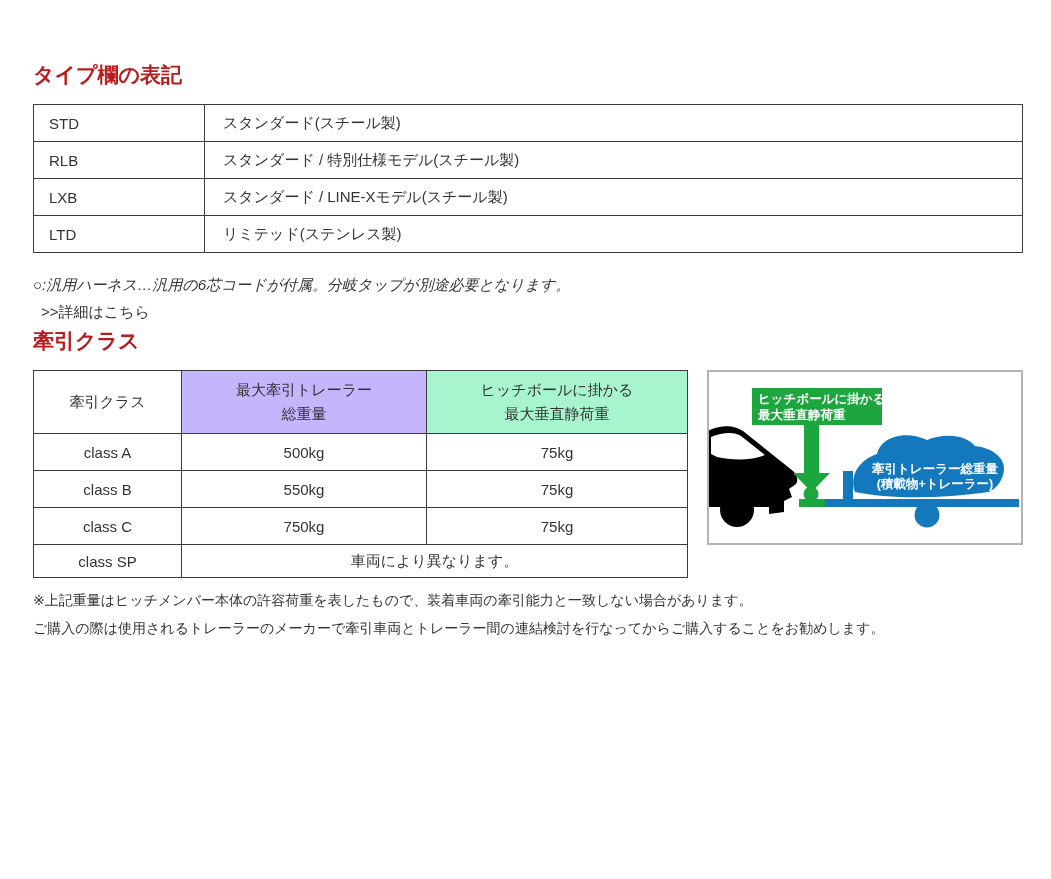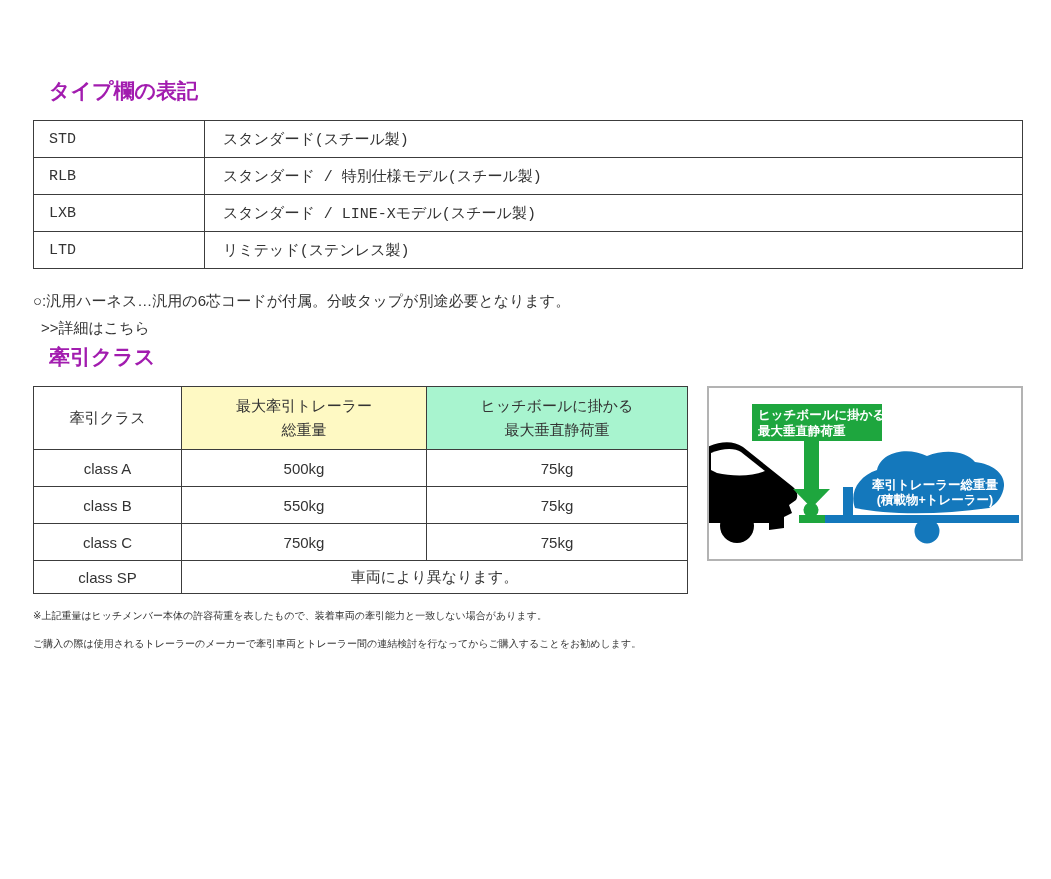--- a/index.html
+++ b/index.html
@@ -14,48 +14,48 @@
     font-family: "Liberation Sans", "DejaVu Sans", sans-serif;
     color: #333333;
   }
   .page {
     padding: 62px 28px 0 33px;
     box-sizing: border-box;
   }
   .section-heading {
     font-size: 21px;
     font-weight: bold;
-    color: #a21caf;
-    margin: 16px;
+    color: #b91c1c;
+    margin: 0;
     line-height: 26px;
   }
   
   .type-table {
     border-collapse: collapse;
     width: 990px;
     margin-top: 16px;
     table-layout: fixed;
   }
   .type-table td {
     border: 1px solid #3c3c3c;
     height: 36px;
     font-size: 15px;
     color: #333333;
     padding: 0 17px 0 15px;
     vertical-align: middle;
-    font-family: Liberation Mono, monospace;
   }
   .type-table .code-cell { width: 138px; }
   .type-table .desc-cell { padding-left: 18px; }
   
   .harness-heading { margin-top: 34px; }
   .harness-line {
     margin: 0;
     font-size: 15px;
     line-height: 28px;
+    font-style: italic;
   }
   .harness-line.first { margin-top: 18px; }
   .details-link {
     display: inline-block;
     font-size: 15px;
     line-height: 25px;
     color: #333333;
     text-decoration: none;
     cursor: pointer;
     margin-left: 8px;
@@ -79,21 +79,21 @@
     vertical-align: middle;
     font-size: 15px;
     font-weight: normal;
     color: #333333;
     padding: 0;
   }
   .class-table col.c1 { width: 148px; }
   .class-table col.c2 { width: 245px; }
   .class-table col.c3 { width: 261px; }
   .class-table thead th { height: 62px; line-height: 24px; }
-  .class-table th.trailer-head  { background: #fef9c3; }
+  .class-table th.trailer-head  { background: #c4b5fd; }
   .class-table th.vertical-head { background: #a8f4cf; }
   .class-table tbody td { height: 36px; }
   .class-table tr.sp-row td { height: 32px; }
   
   .illustration {
     width: 316px;
     height: 175px;
     border: 2px solid #b3b3b3;
     box-sizing: border-box;
     background: #ffffff;
@@ -103,21 +103,21 @@
   .svg-label {
     font-family: "Liberation Sans", "DejaVu Sans", sans-serif;
     font-size: 12.5px;
     font-weight: bold;
     fill: #ffffff;
   }
   
   .notes { margin-top: 8px; }
   .note-line {
     margin: 0;
-    font-size: 10px;
+    font-size: 14px;
     line-height: 28px;
     color: #333333;
   }
 </style>
 </head>
 <body>
 
 <div class="page">
 
   

